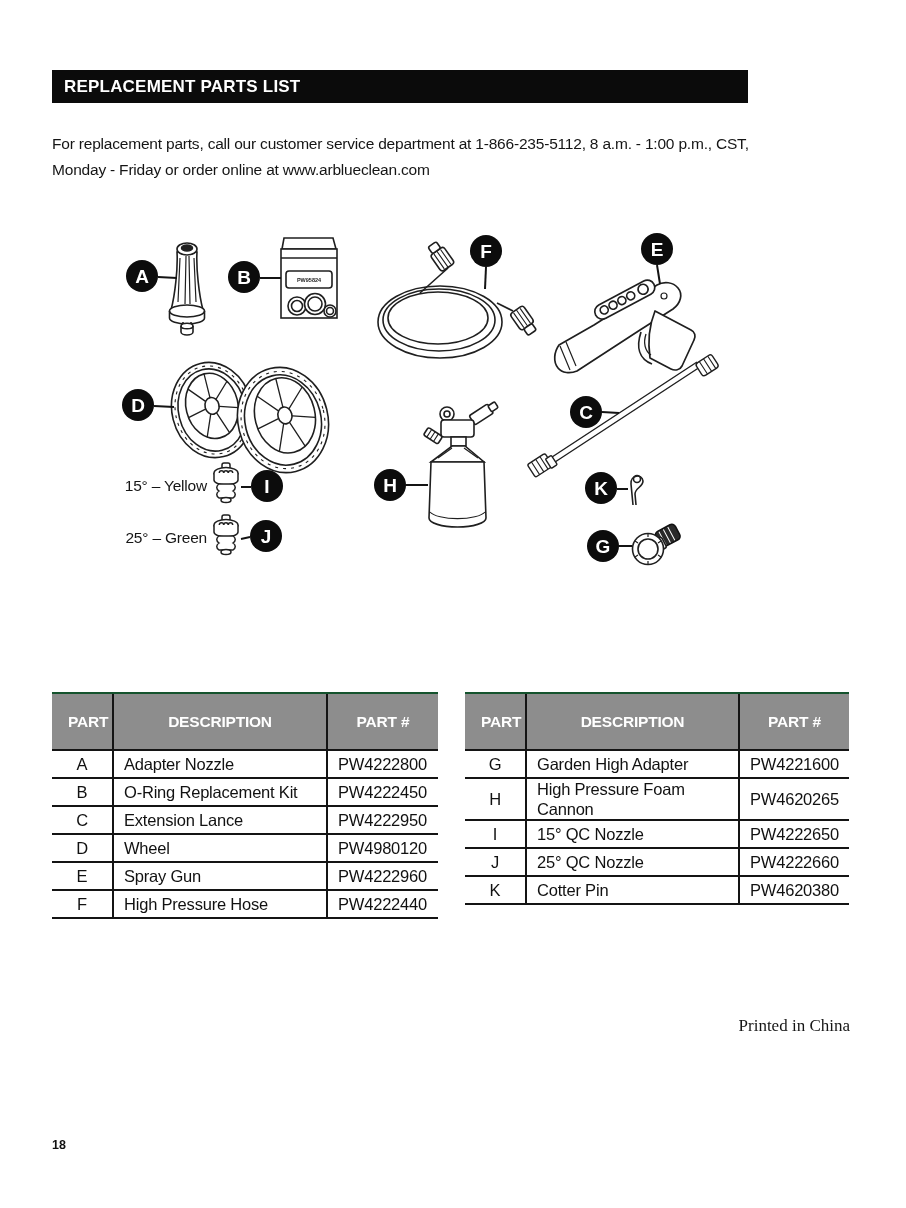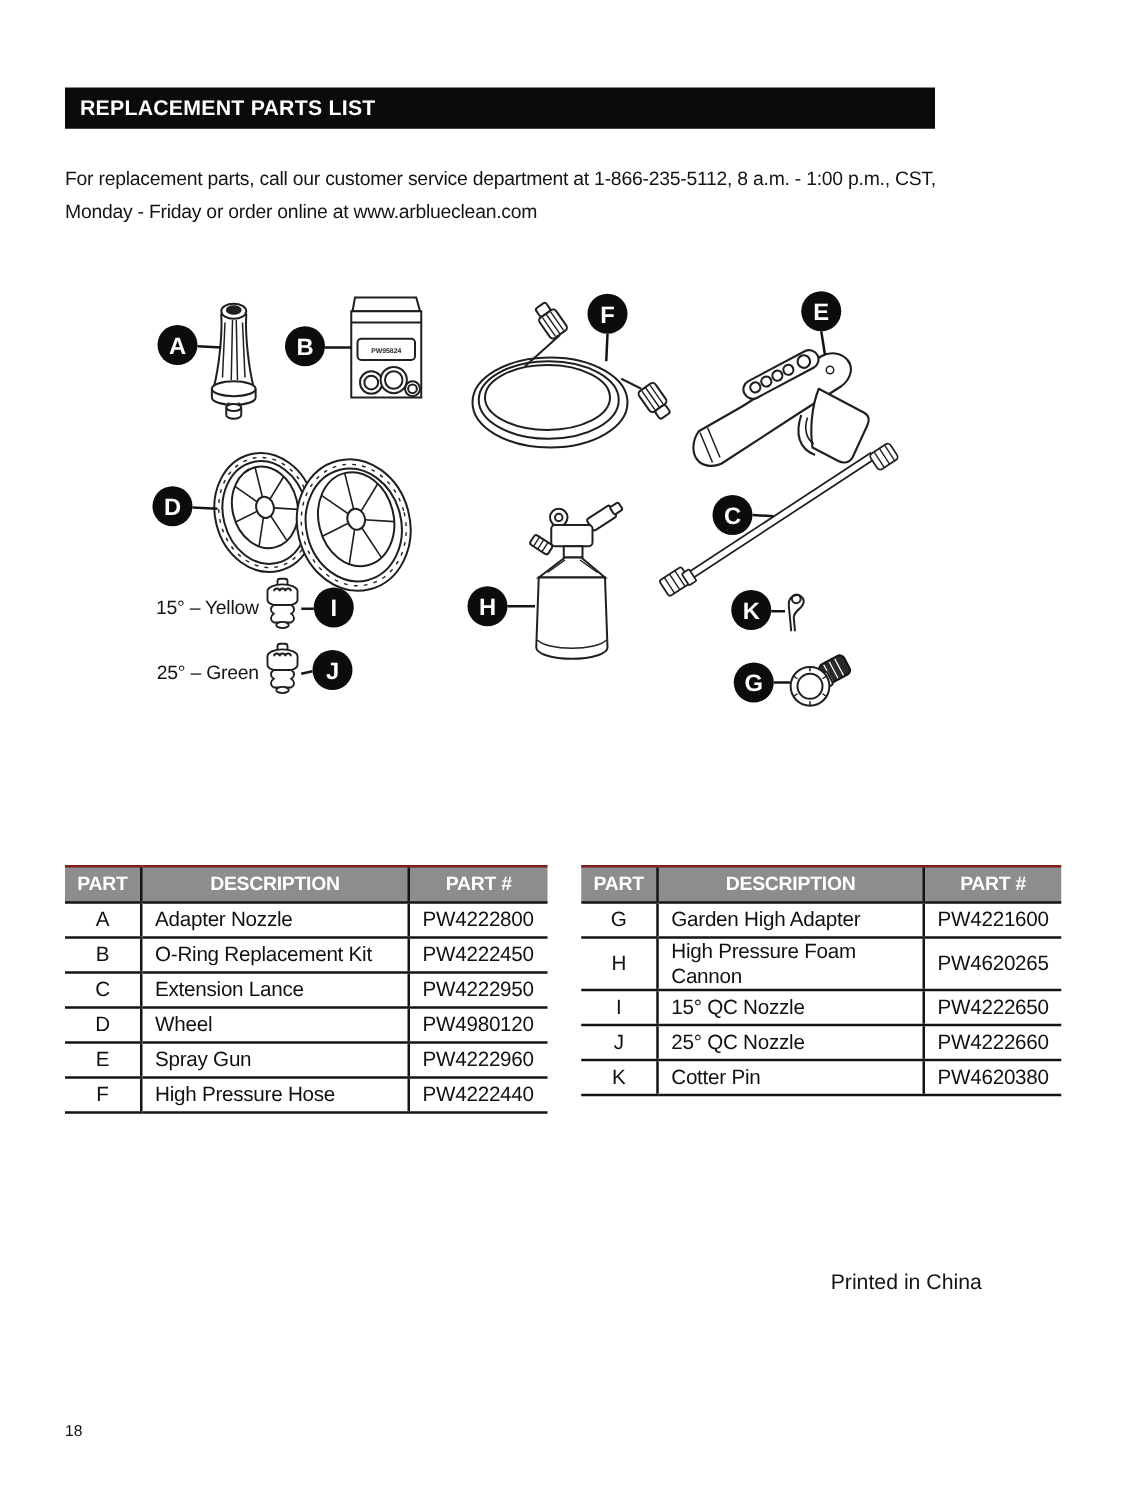--- a/index.html
+++ b/index.html
@@ -17,34 +17,34 @@
   }
 
   .intro {
     left:52px; top:131px; width:790px; font-size:15.5px; line-height:25.5px;
     letter-spacing:-0.2px; color:#151515;
   }
 
   .diagram { left:0; top:0; width:906px; height:680px; }
   .diagram text { font-family:"Liberation Sans", sans-serif; }
 
-  .printed-note { left:600px; top:1016px; width:250px; text-align:center; font-size:17px; color:#151515; }
-  .page-number { left:52px; top:1138px; font-size:12.5px; font-weight:normal; color:#111; }
+  .printed-note { left:600px; top:1016px; width:250px; text-align:right; font-size:17px; color:#151515;font-family:Liberation Serif, serif; }
+  .page-number { left:52px; top:1138px; font-size:12.5px; font-weight:bold; color:#111; }
 
   
   table.parts-table {
     position:absolute; border-collapse:collapse; table-layout:fixed;
     font-size:16.5px; letter-spacing:-0.2px; color:#111;
   }
   #table-left  { left:52px;  top:692px; width:386px; }
   #table-right { left:465px; top:692px; width:384px; }
   table.parts-table th {
     background:#8d8d8d; color:#ffffff; font-weight:bold; font-size:15.5px;
-    height:23px; padding:2px; text-align:center;
-    border-top:2px solid #7f1d1d; border-bottom:2px solid #141414;
+    height:23px; padding:16px; text-align:center;
+    border-top:2px solid #14532d; border-bottom:2px solid #141414;
   }
   table.parts-table td {
     height:26px; line-height:20px; vertical-align:middle;
     border-bottom:2px solid #141414; padding:0 28px 0 10px;
   }
   table.parts-table td.part-letter { text-align:center; padding:0; }
   table.parts-table td.part-number { padding:0 0 0 10px;margin-top:47px; }
   table.parts-table th + th, table.parts-table td + td { border-left:2.5px solid #141414; }
 </style>
 </head>

